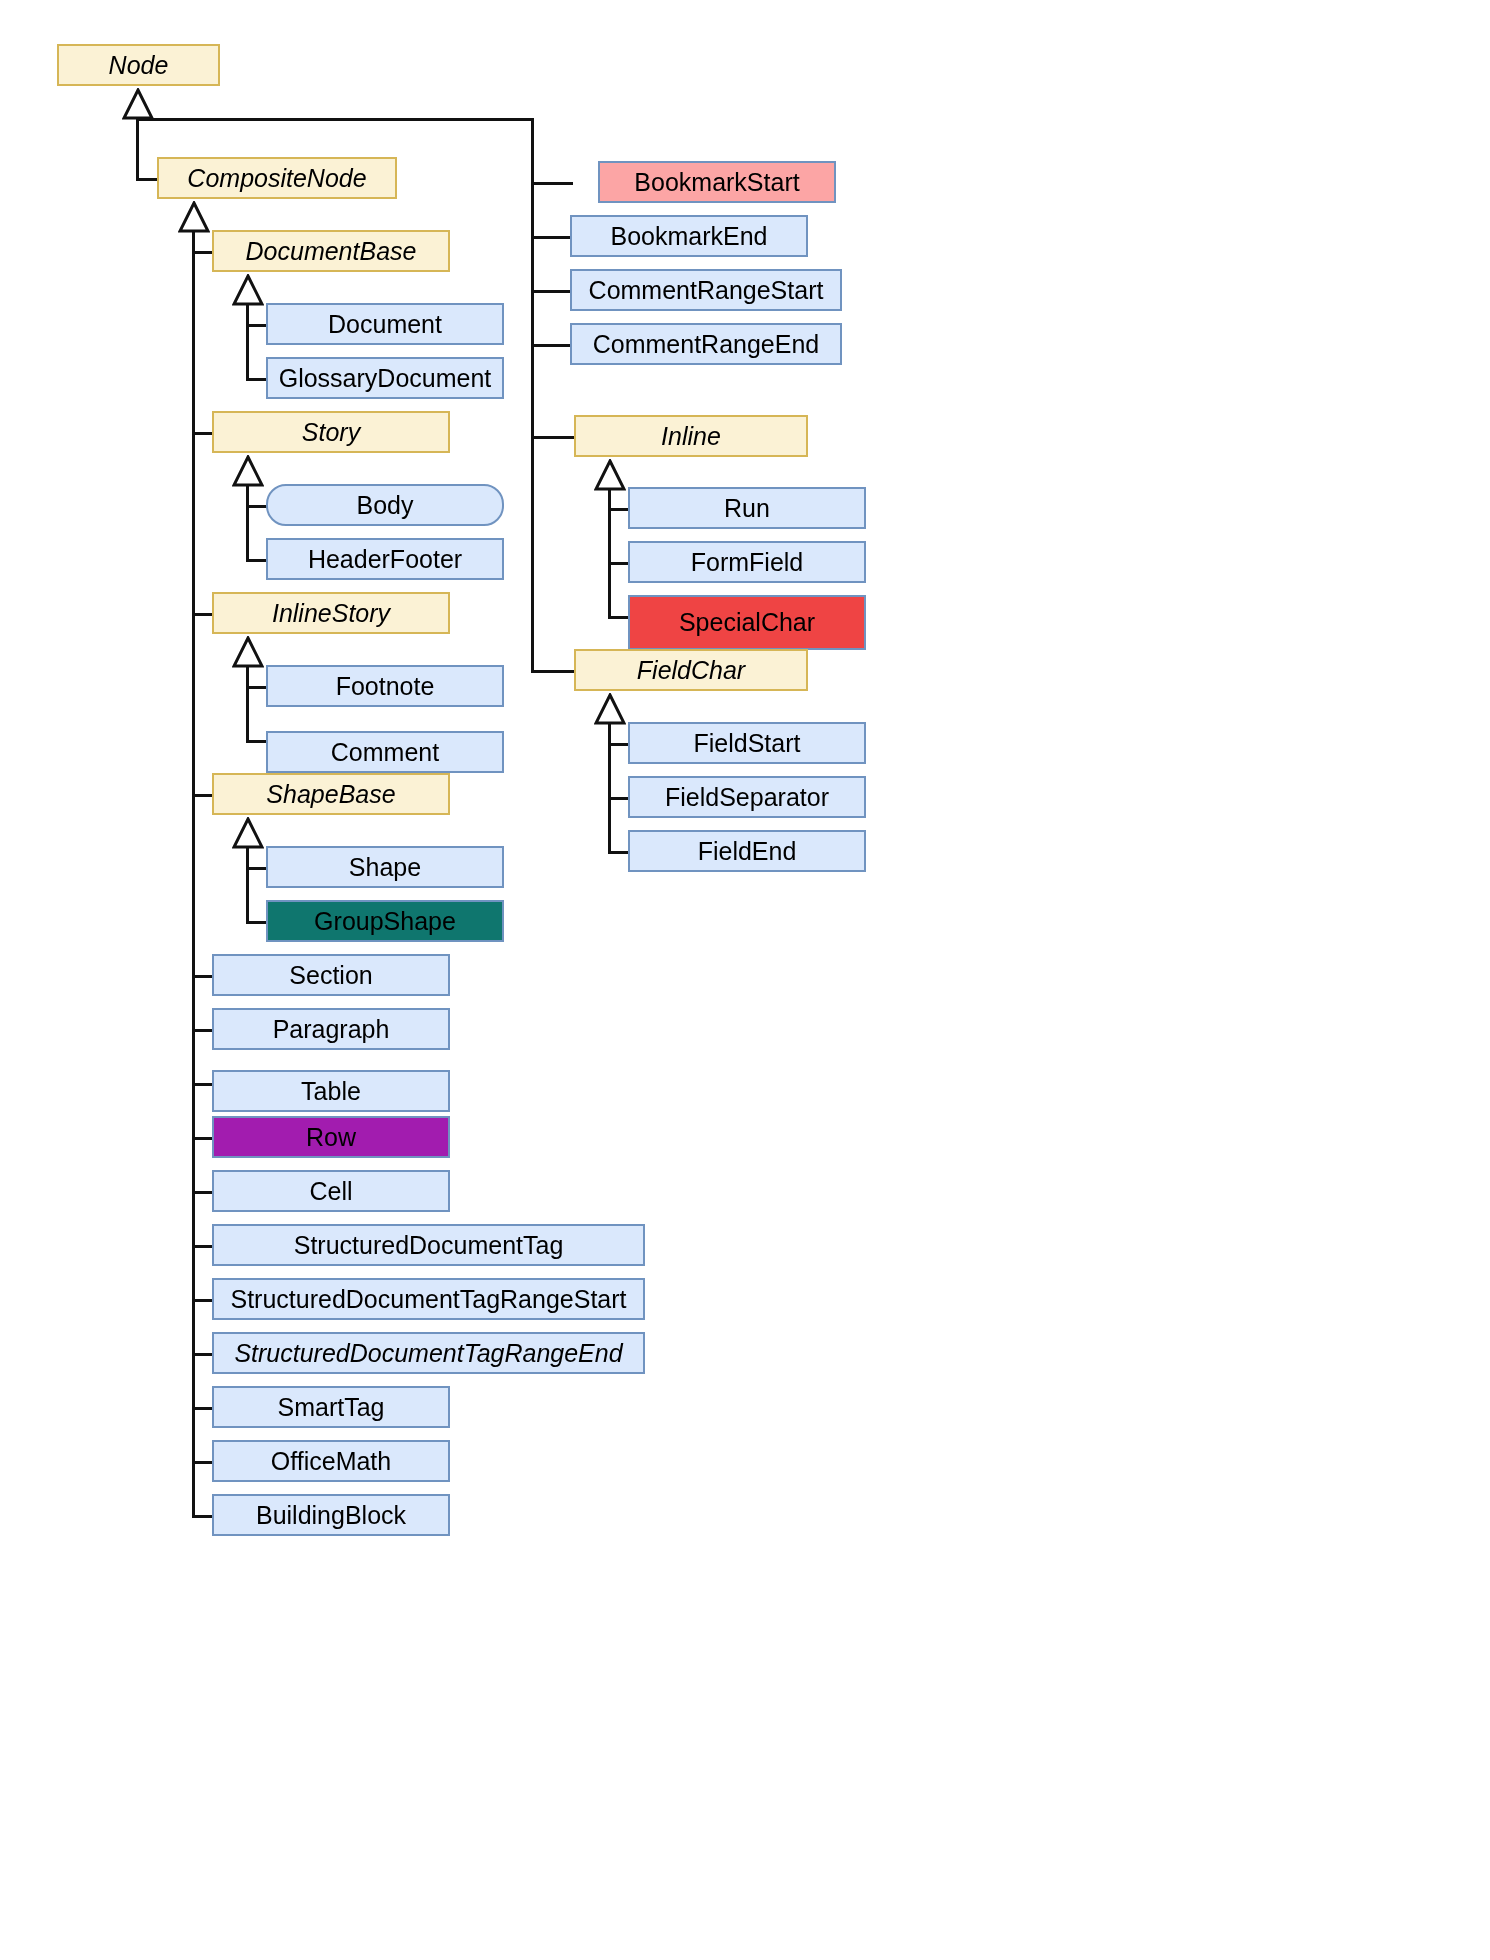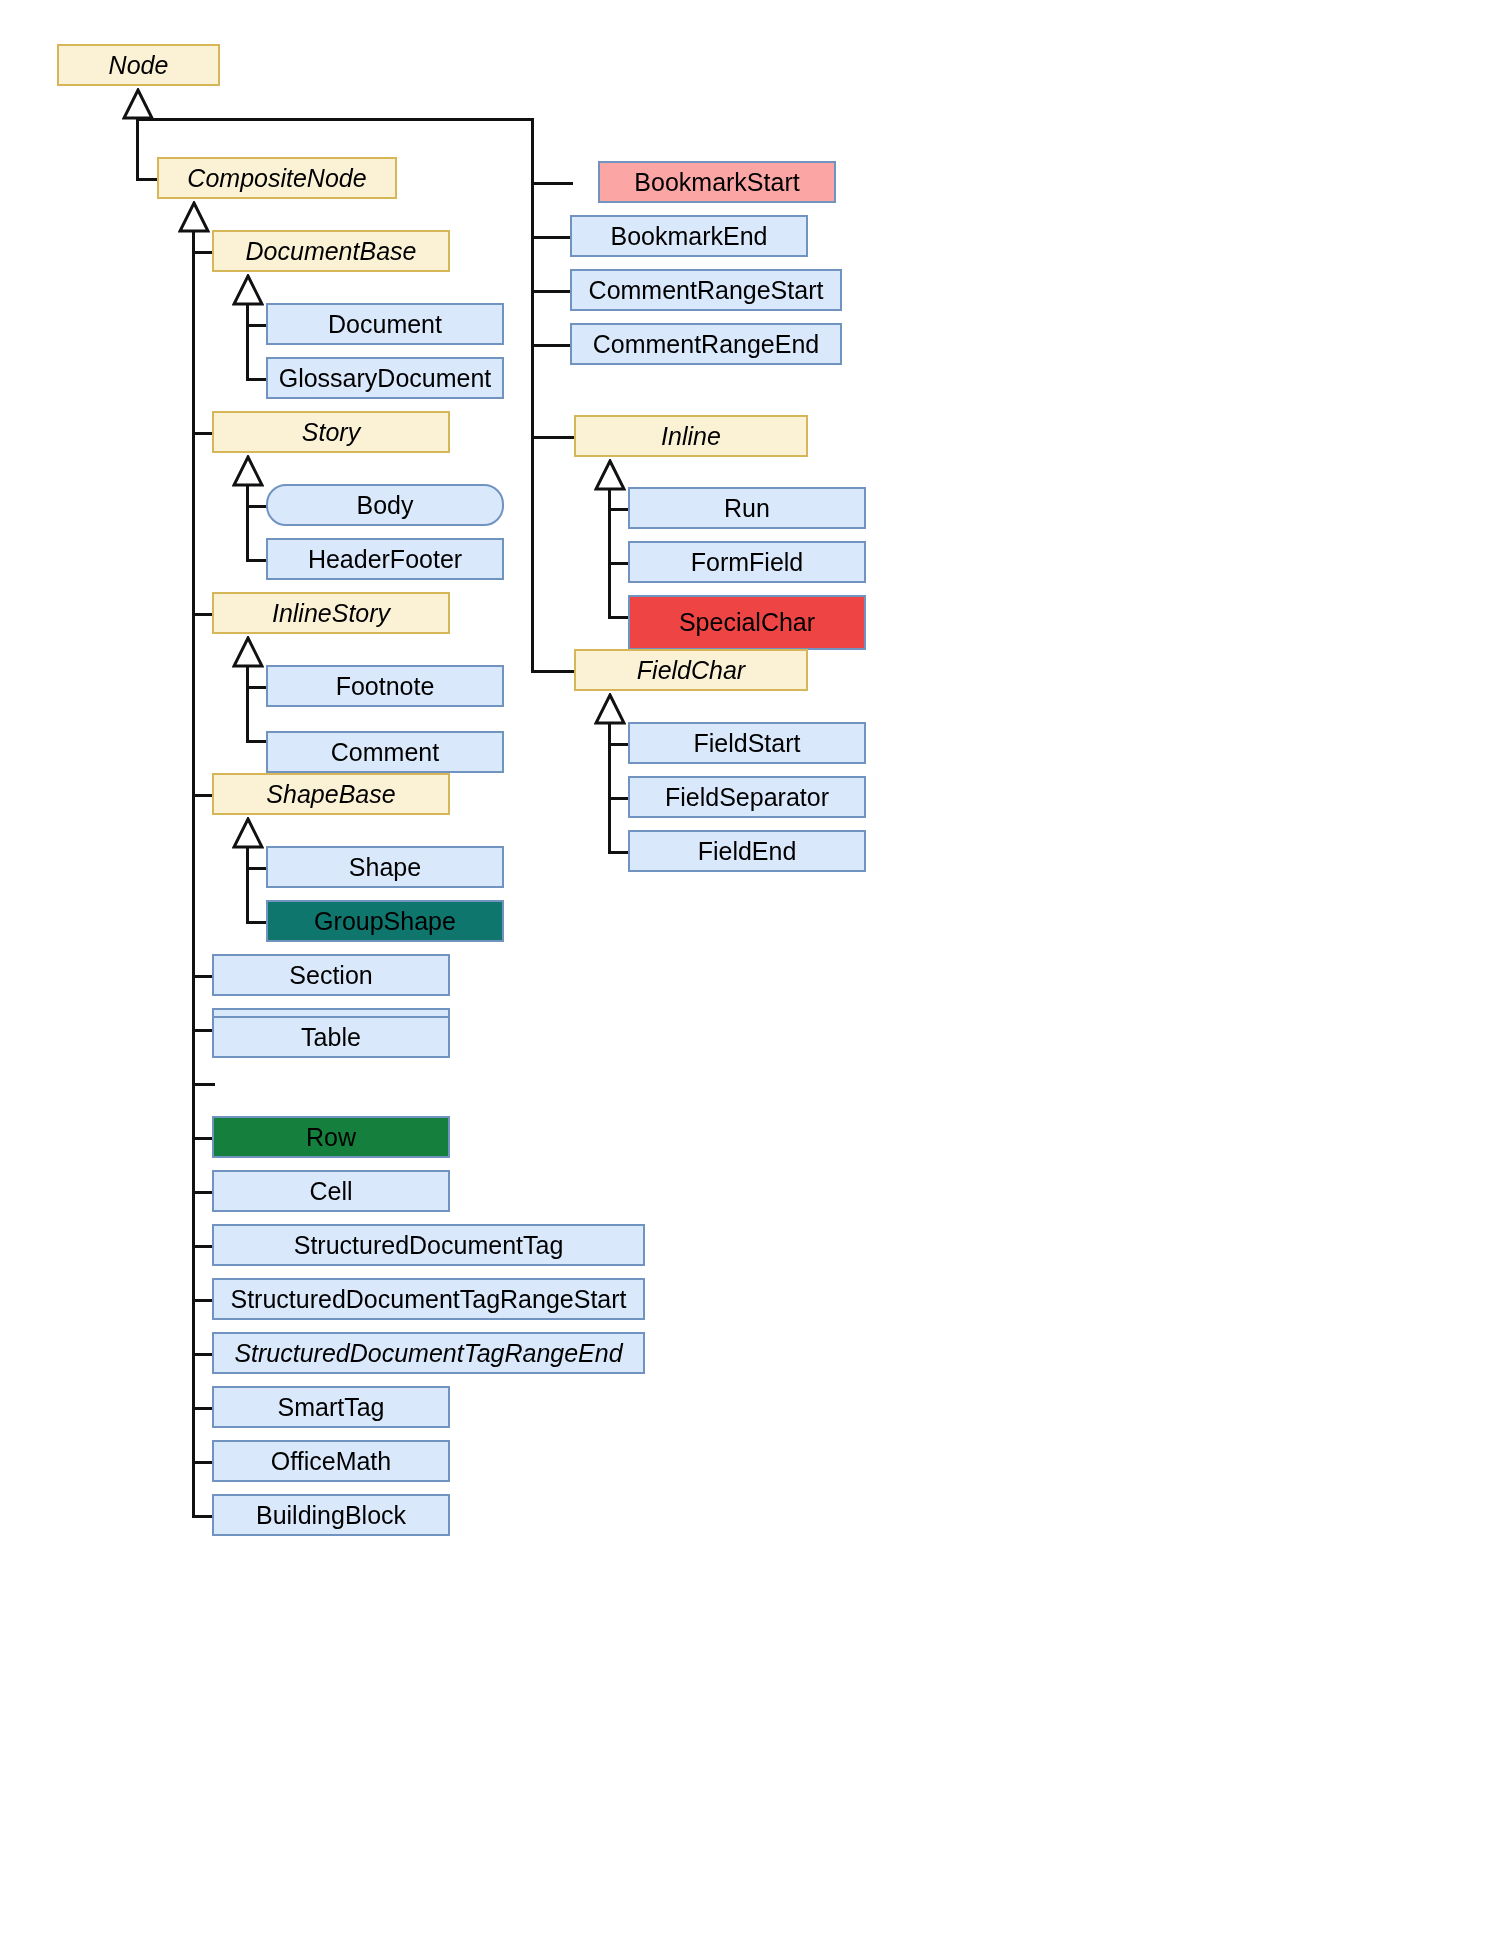--- a/index.html
+++ b/index.html
@@ -145,22 +145,22 @@
     <div class="node concrete" style="left: 266px; top: 484px; width: 238px; height: 42px; background: rgb(218, 232, 252); border-color: rgb(112, 147, 192); border-radius: 20px;">Body</div>
     <div class="node concrete" style="left: 266px; top: 538px; width: 238px; height: 42px; background: rgb(218, 232, 252); border-color: rgb(112, 147, 192);">HeaderFooter</div>
     <div class="node abstract" style="left: 212px; top: 592px; width: 238px; height: 42px; background: rgb(251, 242, 213); border-color: rgb(214, 182, 86);">InlineStory</div>
     <div class="node concrete" style="left: 266px; top: 665px; width: 238px; height: 42px; background: rgb(218, 232, 252); border-color: rgb(112, 147, 192);">Footnote</div>
     <div class="node concrete" style="left: 266px; top: 731px; width: 238px; height: 42px; background: rgb(218, 232, 252); border-color: rgb(112, 147, 192);">Comment</div>
     <div class="node abstract" style="left: 212px; top: 773px; width: 238px; height: 42px; background: rgb(251, 242, 213); border-color: rgb(214, 182, 86);">ShapeBase</div>
     <div class="node concrete" style="left: 266px; top: 846px; width: 238px; height: 42px; background: rgb(218, 232, 252); border-color: rgb(112, 147, 192);">Shape</div>
     <div class="node concrete" style="left: 266px; top: 900px; width: 238px; height: 42px; background: #0f766e; border-color: rgb(112, 147, 192);">GroupShape</div>
     <div class="node concrete" style="left: 212px; top: 954px; width: 238px; height: 42px; background: rgb(218, 232, 252); border-color: rgb(112, 147, 192);">Section</div>
     <div class="node concrete" style="left: 212px; top: 1008px; width: 238px; height: 42px; background: rgb(218, 232, 252); border-color: rgb(112, 147, 192);">Paragraph</div>
-    <div class="node concrete" style="left: 212px; top: 1016px; width: 238px; height: 42px; background: rgb(218, 232, 252); border-color: rgb(112, 147, 192);">Table</div>
-    <div class="node concrete" style="left: 212px; top: 1116px; width: 238px; height: 42px; background: #15803d; border-color: rgb(112, 147, 192);">Row</div>
+    <div class="node concrete" style="left: 212px; top: 1070px; width: 238px; height: 42px; background: rgb(218, 232, 252); border-color: rgb(112, 147, 192);">Table</div>
+    <div class="node concrete" style="left: 212px; top: 1116px; width: 238px; height: 42px; background: #a21caf; border-color: rgb(112, 147, 192);">Row</div>
     <div class="node concrete" style="left: 212px; top: 1170px; width: 238px; height: 42px; background: rgb(218, 232, 252); border-color: rgb(112, 147, 192);">Cell</div>
     <div class="node concrete" style="left: 212px; top: 1278px; width: 433px; height: 42px; background: rgb(218, 232, 252); border-color: rgb(112, 147, 192);">StructuredDocumentTagRangeStart</div>
     <div class="node concrete" style="left: 212px; top: 1224px; width: 433px; height: 42px; background: rgb(218, 232, 252); border-color: rgb(112, 147, 192);">StructuredDocumentTag</div>
     <div class="node concrete" style="left: 212px; top: 1332px; width: 433px; height: 42px; background: rgb(218, 232, 252); border-color: rgb(112, 147, 192); font-style: italic;">StructuredDocumentTagRangeEnd</div>
     <div class="node concrete" style="left: 212px; top: 1386px; width: 238px; height: 42px; background: rgb(218, 232, 252); border-color: rgb(112, 147, 192);">SmartTag</div>
     <div class="node concrete" style="left: 212px; top: 1440px; width: 238px; height: 42px; background: rgb(218, 232, 252); border-color: rgb(112, 147, 192);">OfficeMath</div>
     <div class="node concrete" style="left: 212px; top: 1494px; width: 238px; height: 42px; background: rgb(218, 232, 252); border-color: rgb(112, 147, 192);">BuildingBlock</div>
     <div class="node concrete" style="left: 570px; top: 161px; width: 238px; height: 42px; background: #fca5a5; border-color: rgb(112, 147, 192); margin-left: 28px;">BookmarkStart</div>
     <div class="node concrete" style="left: 570px; top: 215px; width: 238px; height: 42px; background: rgb(218, 232, 252); border-color: rgb(112, 147, 192);">BookmarkEnd</div>
     <div class="node concrete" style="left: 570px; top: 269px; width: 272px; height: 42px; background: rgb(218, 232, 252); border-color: rgb(112, 147, 192);">CommentRangeStart</div>

